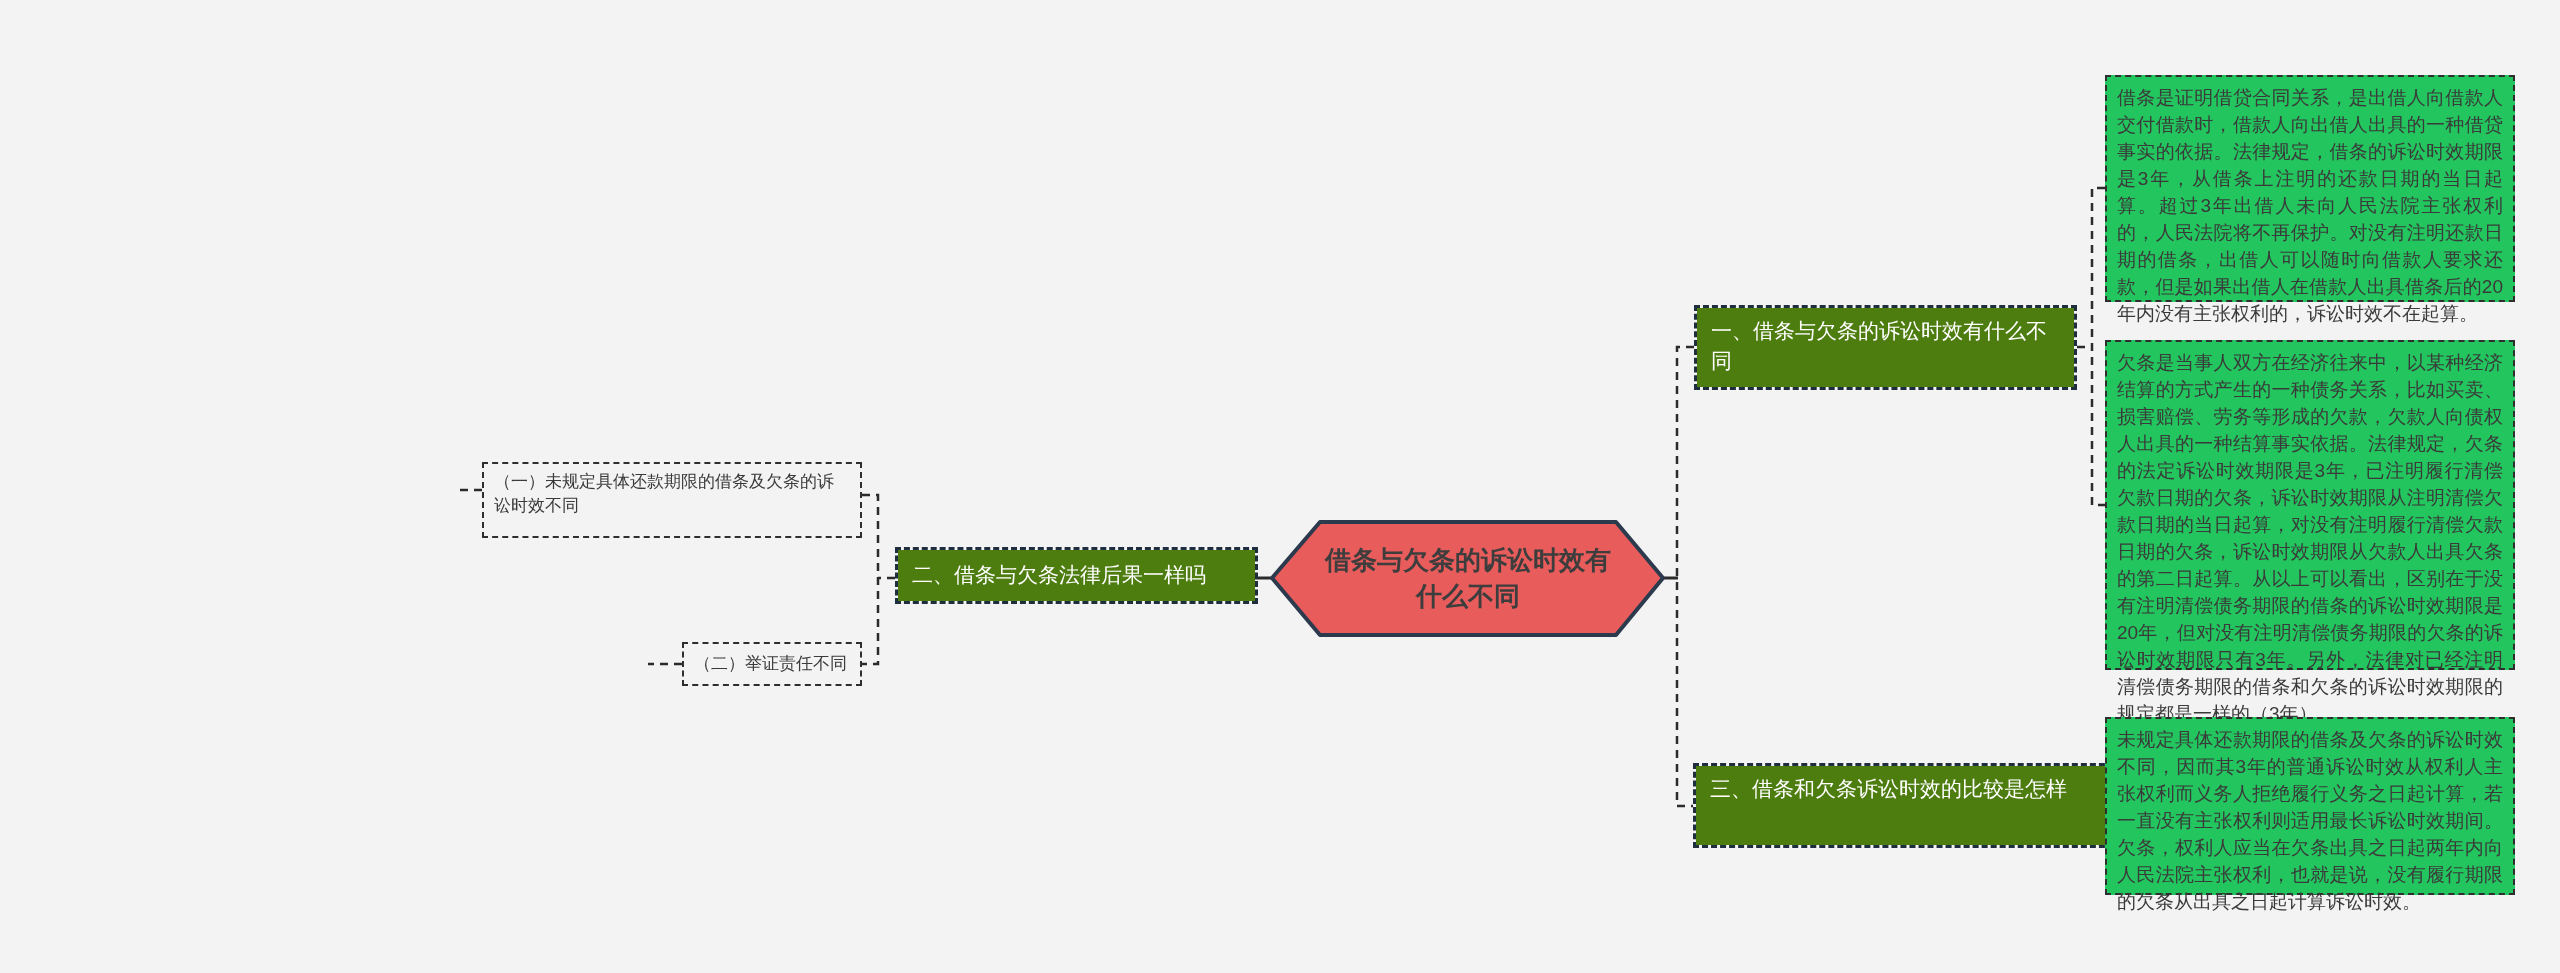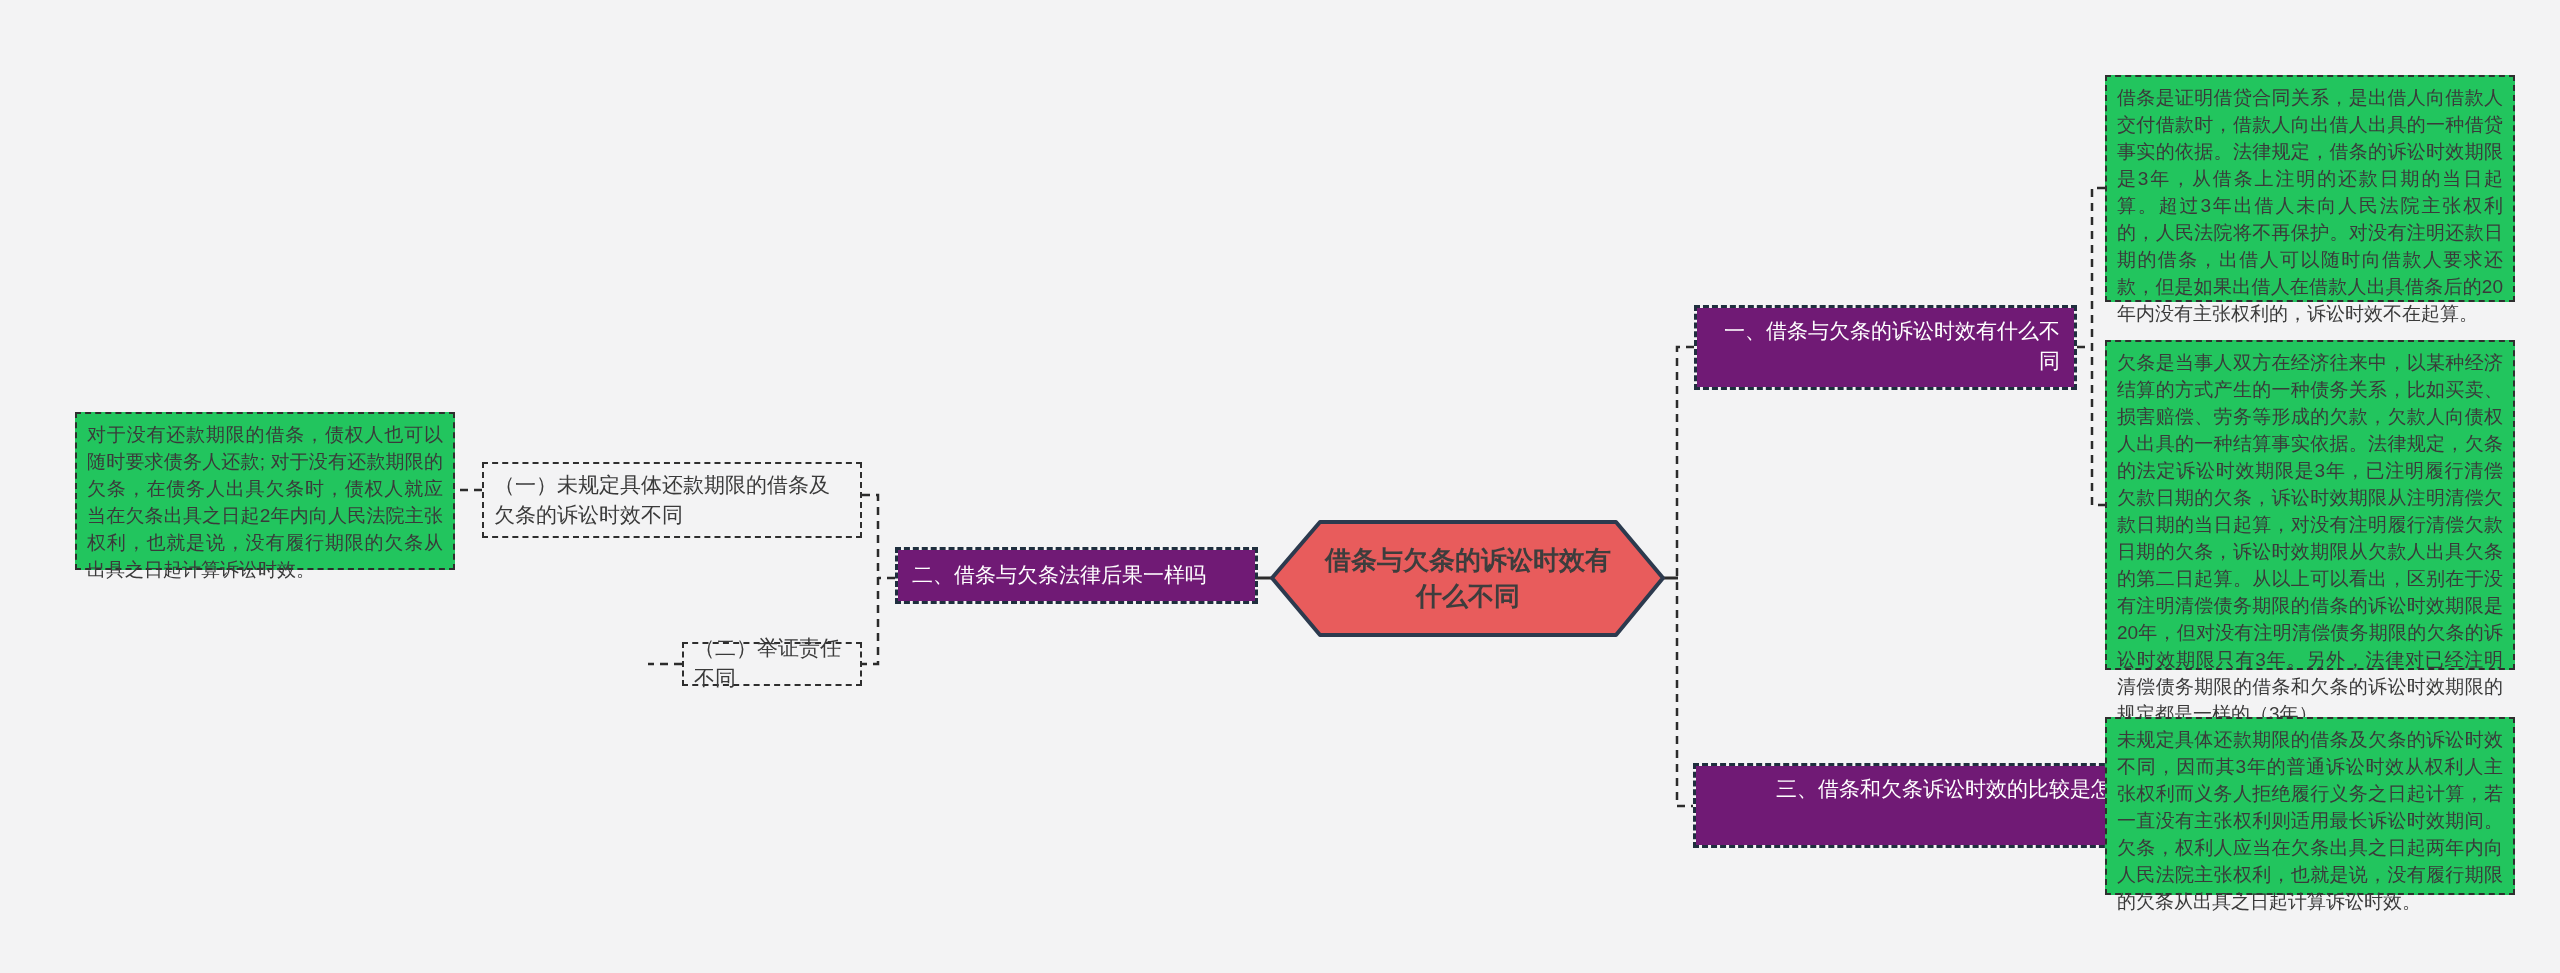--- a/index.html
+++ b/index.html
@@ -20,35 +20,34 @@
     color:#3a3a3a;
     font-size:19px;
     line-height:1.42;
     padding:8px 10px;
     text-align:justify;
     background:#22c55e;
   }
   .label{
     border:2px dashed #2e2e2e;
     color:#3a3a3a;
-    font-size:21px;
+    font-size:17px;
     line-height:1.42;
     padding:6px 10px;
     background:#f3f3f4;
   }
   .label.center-v{display:flex;align-items:center;}
   .topic{
-    background:#701a75;
+    background:#4d7c0f;
     background-clip:padding-box;
     border:3px dashed #1f2e3e;
     color:#ffffff;
     font-size:21px;
     line-height:1.45;
     padding:8px 14px;
-    text-align:right;
   }
   .topic.single{display:flex;align-items:center;padding-top:0;padding-bottom:0;}
   .center-title{
     position:absolute;
     display:flex;align-items:center;justify-content:center;
     text-align:center;
     color:#3d3d3d;
     font-size:26px;
     line-height:1.35;
   }
@@ -74,21 +73,20 @@
 
     <polygon points="1272,578 1320,522 1616,522 1663,578 1616,635 1320,635" fill="#e85c5c" stroke="#2c3a4e" stroke-width="4" stroke-linejoin="round"></polygon>
   </svg>
 
   <div class="center-title" style="left:1320px;top:522px;width:296px;height:113px;font-weight:bold;">借条与欠条的诉讼时效有什么不同</div>
 
   <div class="node topic single" style="left:895px;top:547px;width:363px;height:57px;">二、借条与欠条法律后果一样吗</div>
 
   <div class="node label" style="left:482px;top:462px;width:380px;height:76px;">（一）未规定具体还款期限的借条及欠条的诉讼时效不同</div>
 
-  <div class="node note" style="left:75px;top:412px;width:380px;height:158px;">对于没有还款期限的借条，债权人也可以随时要求债务人还款; 对于没有还款期限的欠条，在债务人出具欠条时，债权人就应当在欠条出具之日起2年内向人民法院主张权利，也就是说，没有履行期限的欠条从出具之日起计算诉讼时效。</div>
 
   <div class="node label center-v" style="left:682px;top:642px;width:180px;height:44px;font-family:Liberation Serif, serif;">（二）举证责任不同</div>
 
 
   <div class="node topic" style="left:1694px;top:305px;width:383px;height:85px;">一、借条与欠条的诉讼时效有什么不同</div>
 
   <div class="node note" style="left:2105px;top:75px;width:410px;height:227px;">借条是证明借贷合同关系，是出借人向借款人交付借款时，借款人向出借人出具的一种借贷事实的依据。法律规定，借条的诉讼时效期限是3年，从借条上注明的还款日期的当日起算。超过3年出借人未向人民法院主张权利的，人民法院将不再保护。对没有注明还款日期的借条，出借人可以随时向借款人要求还款，但是如果出借人在借款人出具借条后的20年内没有主张权利的，诉讼时效不在起算。</div>
 
   <div class="node note" style="left:2105px;top:340px;width:410px;height:330px;">欠条是当事人双方在经济往来中，以某种经济结算的方式产生的一种债务关系，比如买卖、损害赔偿、劳务等形成的欠款，欠款人向债权人出具的一种结算事实依据。法律规定，欠条的法定诉讼时效期限是3年，已注明履行清偿欠款日期的欠条，诉讼时效期限从注明清偿欠款日期的当日起算，对没有注明履行清偿欠款日期的欠条，诉讼时效期限从欠款人出具欠条的第二日起算。从以上可以看出，区别在于没有注明清偿债务期限的借条的诉讼时效期限是20年，但对没有注明清偿债务期限的欠条的诉讼时效期限只有3年。另外，法律对已经注明清偿债务期限的借条和欠条的诉讼时效期限的规定都是一样的（3年）。</div>
 

